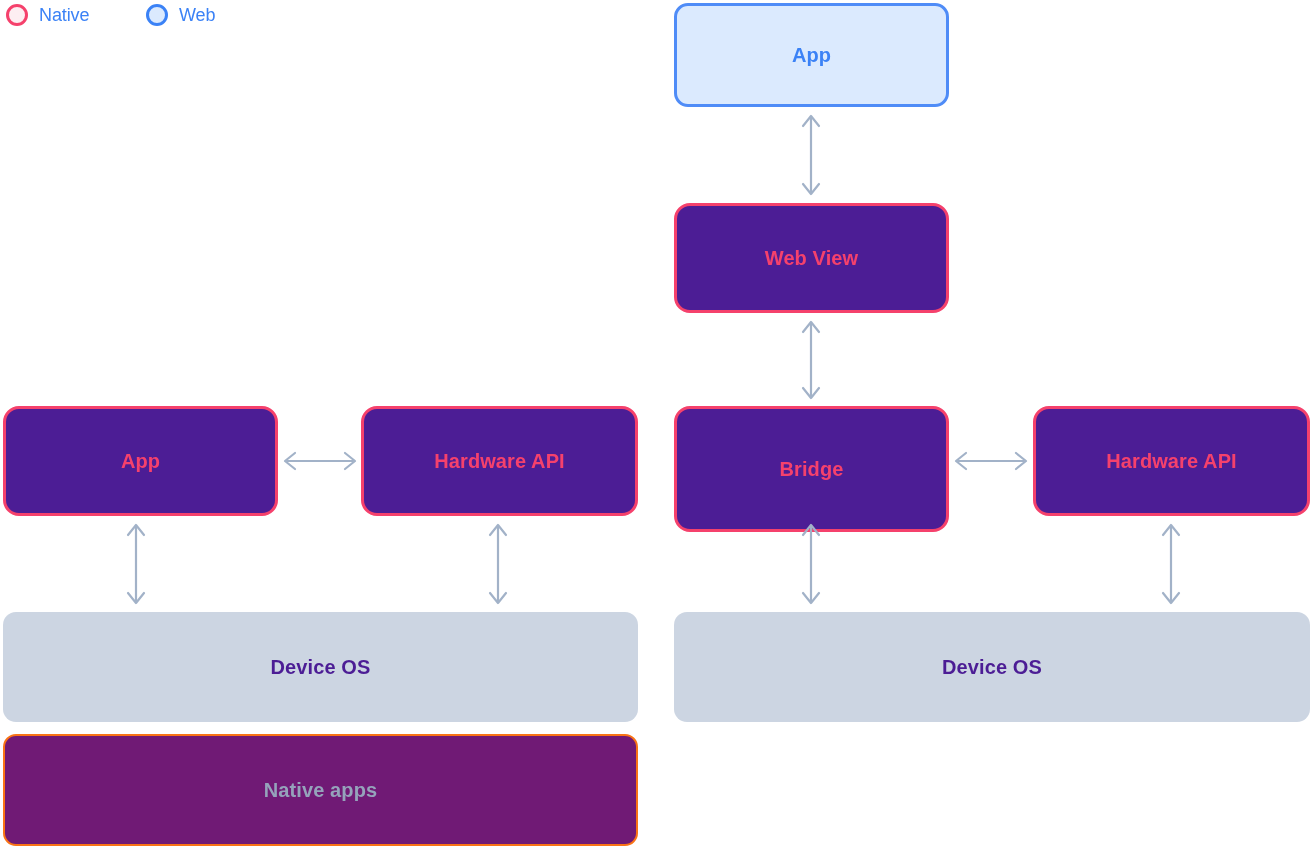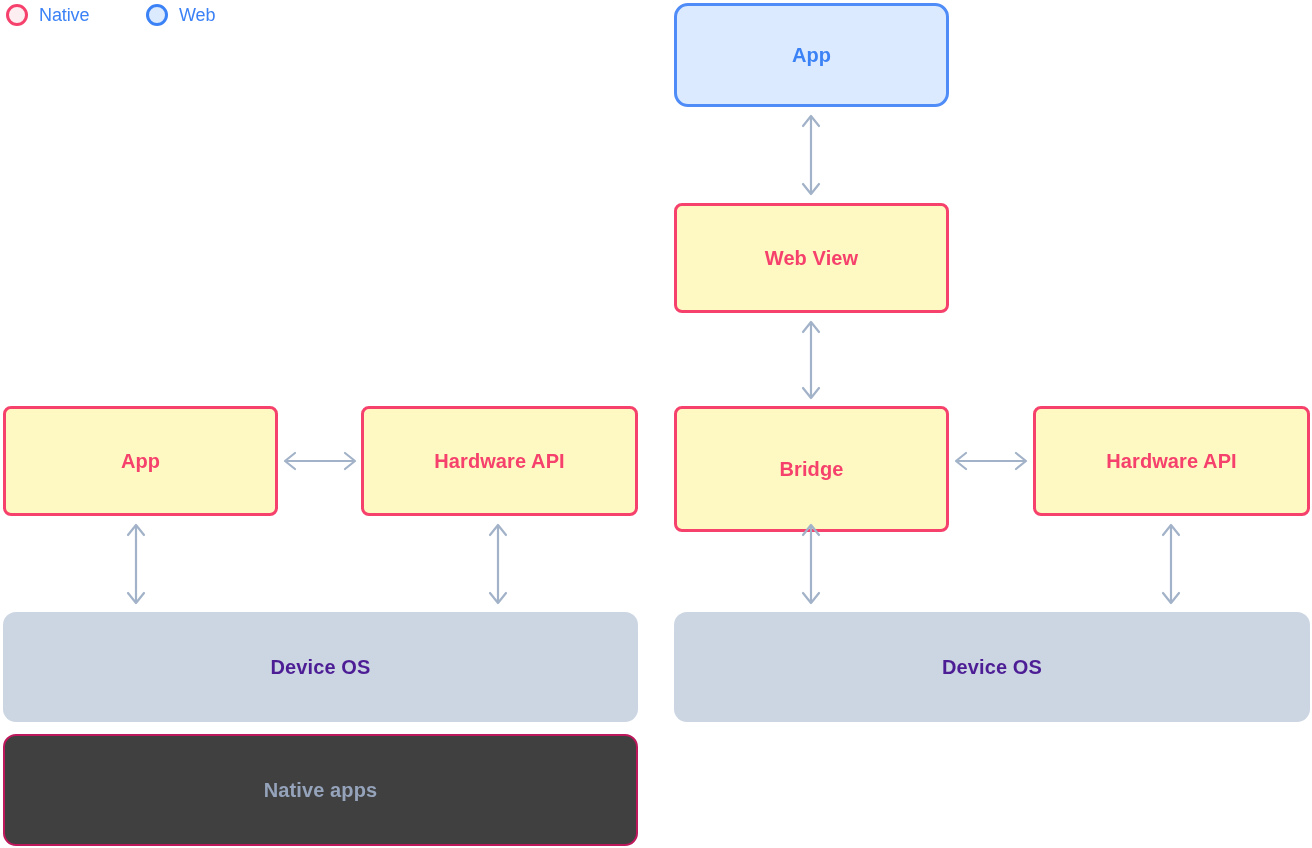--- a/index.html
+++ b/index.html
@@ -52,43 +52,43 @@
     text-align: center;
   }
   .box-label {
     font-size: 20px;
     line-height: 1.2;
     letter-spacing: 0.1px;
     font-weight: bold;
   }
 
   .box.native {
-    background: #fef9c3;
+    background: #4c1d95;
     border: 3px solid #f5416c;
-    border-radius: 8px;
+    border-radius: 16px;
   }
   .box.native .box-label { color: #f5416c; }
 
   .box.web {
     background: #dbeafe;
     border: 3px solid #4f8cf7;
     border-radius: 14px;
   }
   .box.web .box-label { color: #3b82f6; }
 
   .box.os {
     background: #ccd5e2;
     border: none;
     border-radius: 13px;
   }
   .box.os .box-label { color: #4c1d95; }
 
   .box.platform {
-    background: #404040;
-    border: 2px solid #be185d;
+    background: #701a75;
+    border: 2px solid #f97316;
     border-radius: 13px;
   }
   .box.platform .box-label { color: #95a3bb; }
 
   
   .arrow {
     position: absolute;
     overflow: visible;
   }
   .arrow line, .arrow polyline {

